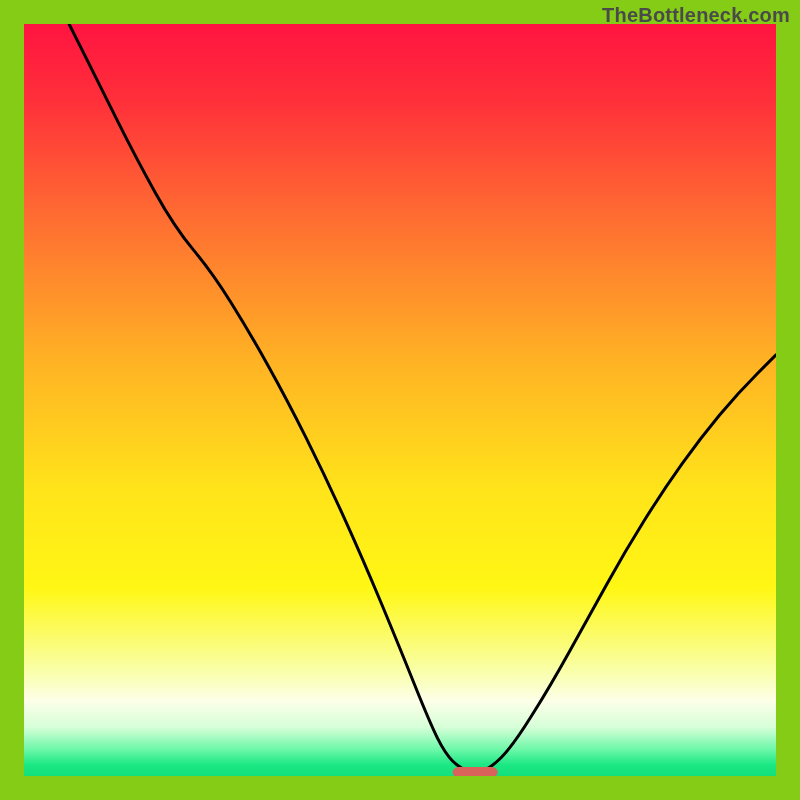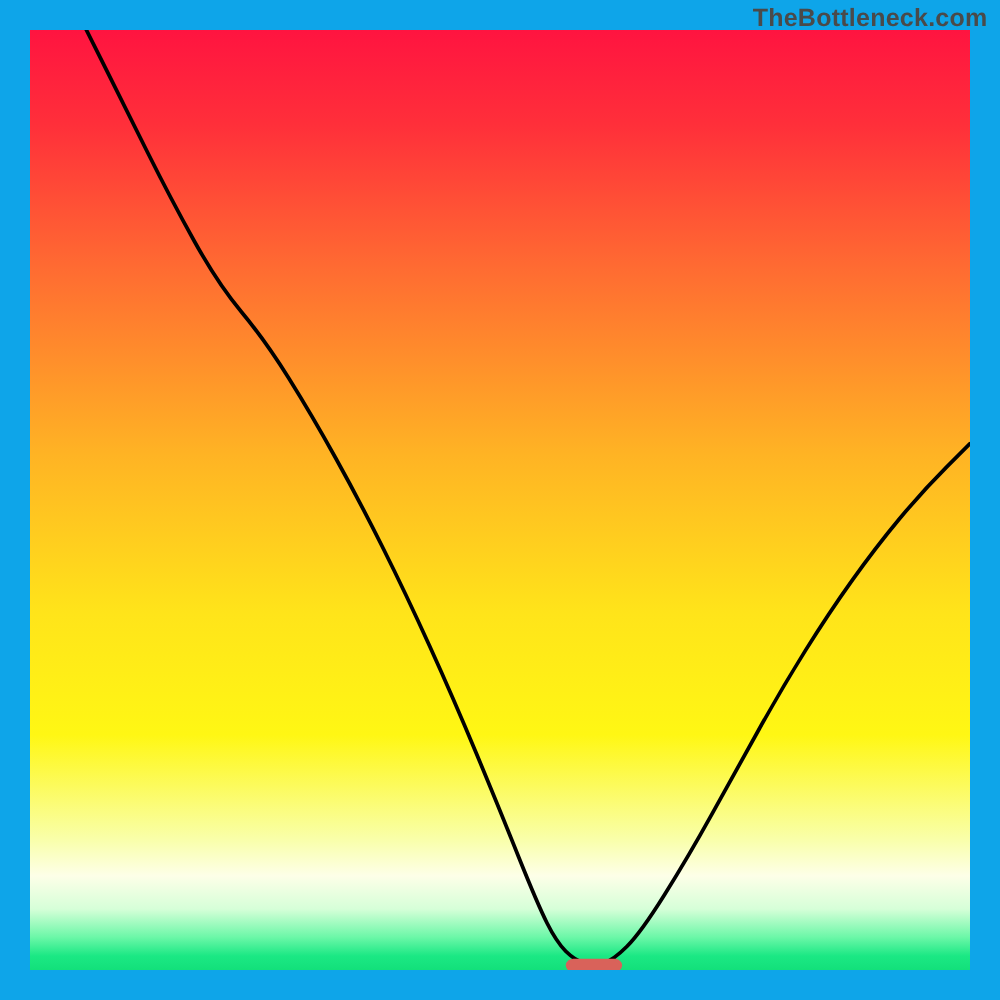--- a/index.html
+++ b/index.html
@@ -7,21 +7,21 @@
     padding: 0;
     width: 800px;
     height: 800px;
     overflow: hidden;
     font-family: Arial, Helvetica, sans-serif;
     background: #000;
   }
   .frame {
     width: 800px;
     height: 800px;
-    background: #0ea5e9;
+    background: #84cc16;
     position: relative;
   }
   .watermark {
     position: absolute;
     top: 4px;
     right: 10px;
     color: #4a4a4a;
     font-size: 20px;
     font-weight: 600;
     letter-spacing: 0.2px;

